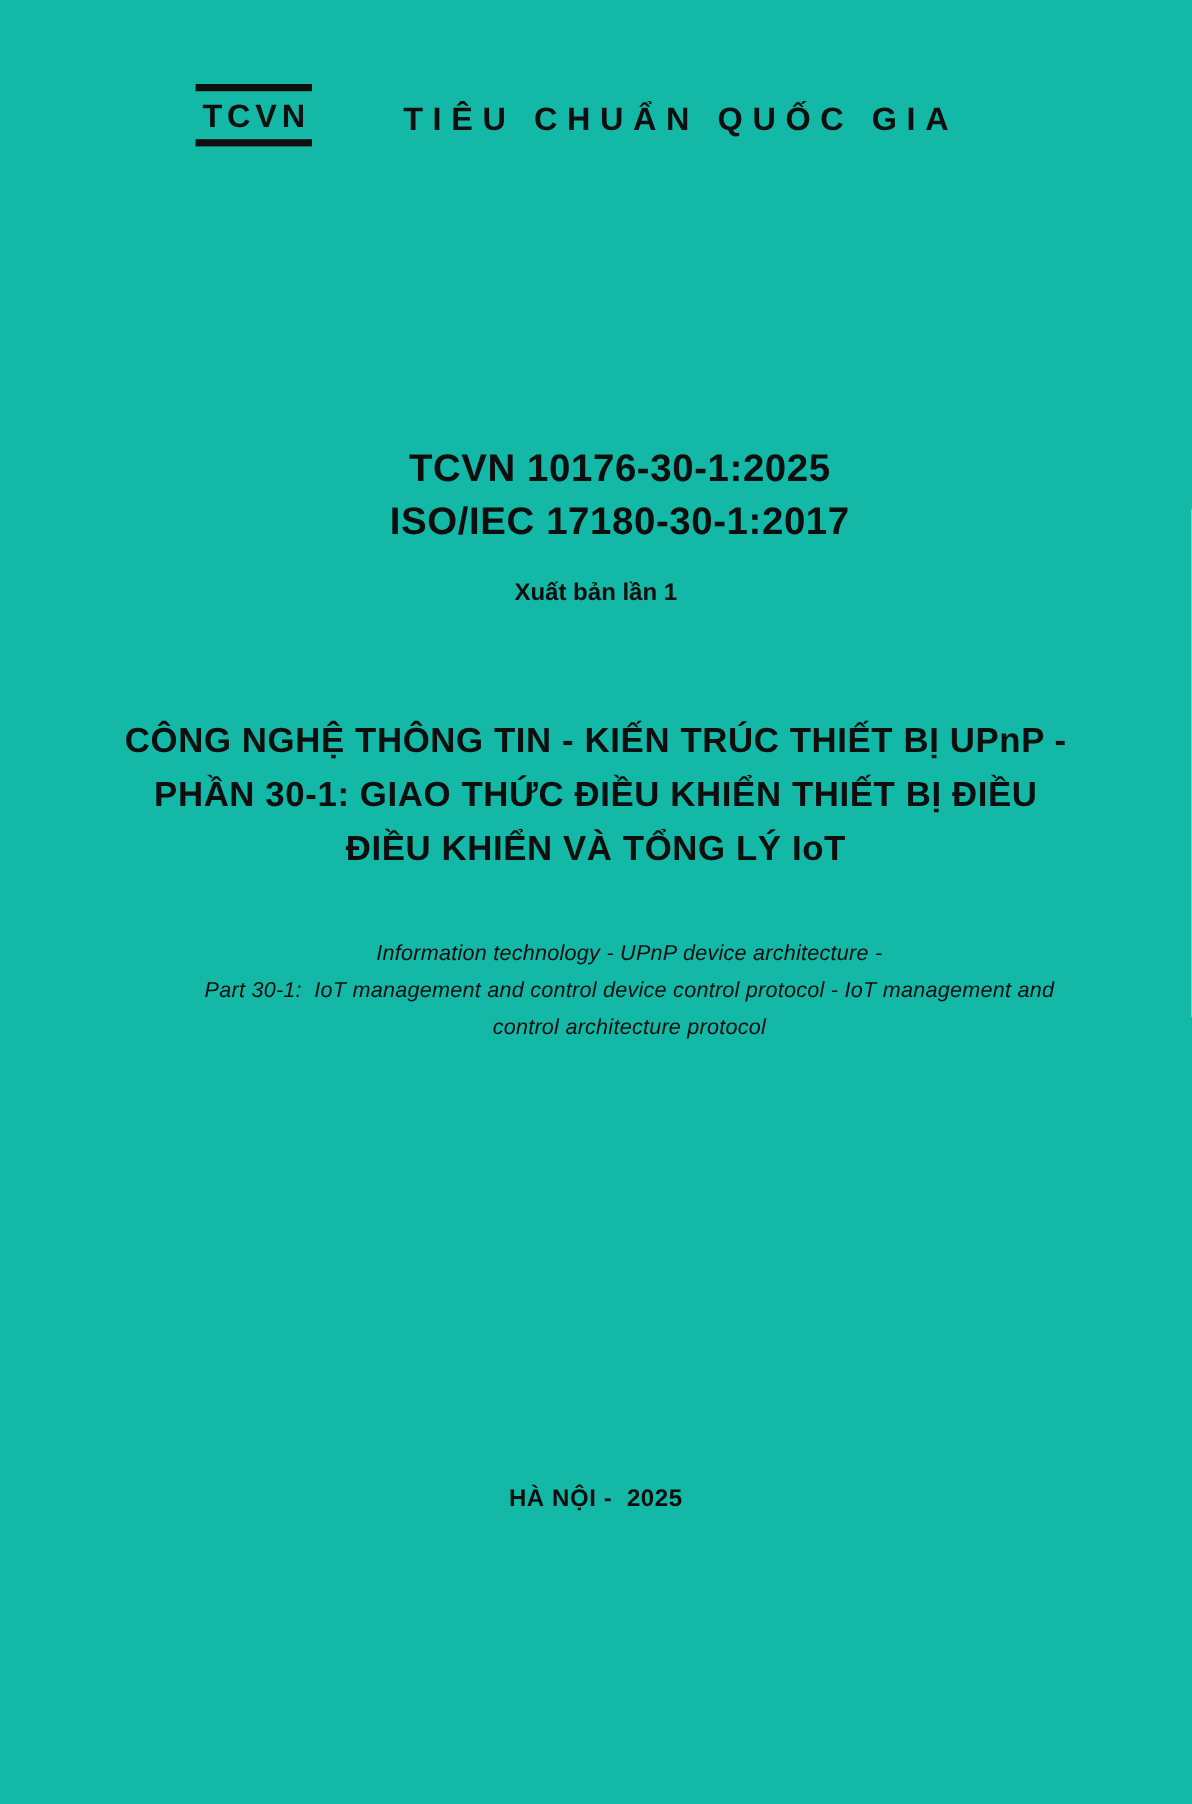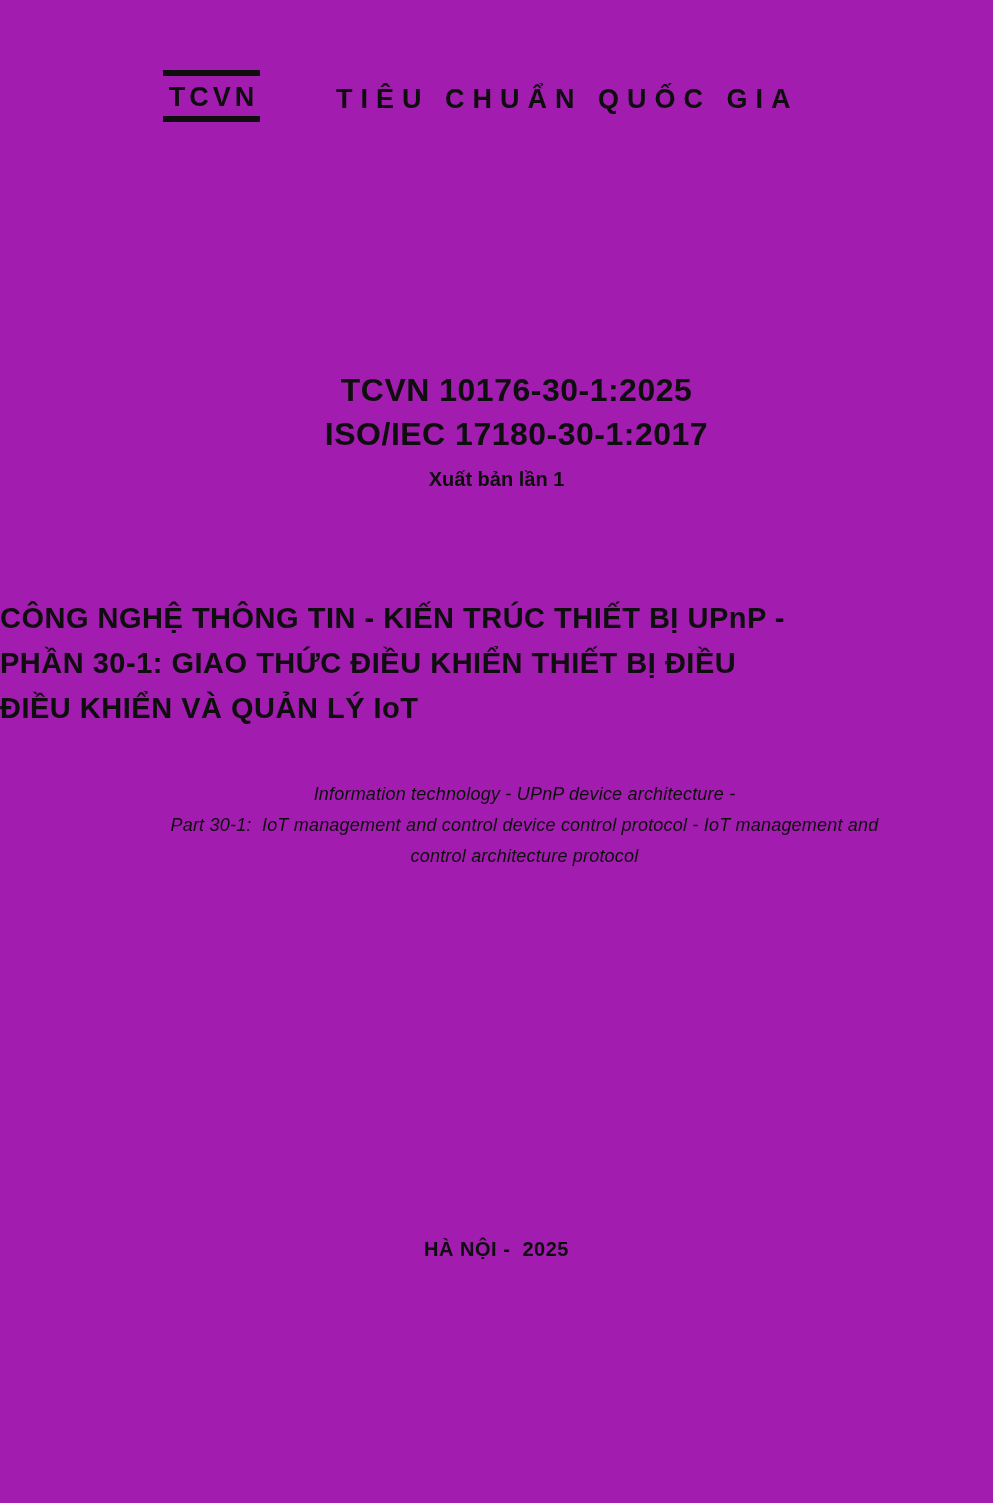--- a/index.html
+++ b/index.html
@@ -6,21 +6,21 @@
   body {
     width: 993px; height: 1503px;
     background: #ffffff;
     font-family: "Liberation Sans", sans-serif;
     color: #0e0e0e;
     position: relative;
     overflow: hidden;
   }
   .page {
     position: absolute; inset: 0;
-    background: #a21caf;
+    background: #14b8a6;
   }
 
   
   .tcvn-logo {
     position: absolute;
     left: 163px; top: 70px;
     width: 97px;
     border-top: 6px solid #0e0e0e;
     border-bottom: 6px solid #0e0e0e;
     padding: 8px 0 6px 0;
@@ -49,32 +49,32 @@
     text-align: center;
   }
   .designation .std-line {
     font-weight: 700;
     font-size: 32px;
     line-height: 44px;
     letter-spacing: 0.5px;
     padding-left: 40px;
   }
   .designation .edition {
-    margin-top: 9px;
+    margin-top: 24px;
     font-weight: 700;
     font-size: 20px;
     line-height: 28px;
   }
 
   
   .title-vi {
     position: absolute;
     left: 0; top: 596px;
     width: 100%;
-    text-align: left;
+    text-align: center;
   }
   .title-vi .vi-line {
     font-weight: 700;
     font-size: 29px;
     line-height: 45px;
     letter-spacing: 0.5px;
     white-space: nowrap;
   }
 
   
@@ -117,21 +117,21 @@
 
   <div class="designation">
     <div class="std-line">TCVN 10176-30-1:2025</div>
     <div class="std-line">ISO/IEC 17180-30-1:2017</div>
     <div class="edition">Xuất bản lần 1</div>
   </div>
 
   <div class="title-vi">
     <div class="vi-line">CÔNG NGHỆ THÔNG TIN - KIẾN TRÚC THIẾT BỊ UPnP -</div>
     <div class="vi-line">PHẦN 30-1: GIAO THỨC ĐIỀU KHIỂN THIẾT BỊ ĐIỀU</div>
-    <div class="vi-line">ĐIỀU KHIỂN VÀ QUẢN LÝ IoT</div>
+    <div class="vi-line">ĐIỀU KHIỂN VÀ TỔNG LÝ IoT</div>
   </div>
 
   <div class="title-en">
     <div class="en-line">Information technology - UPnP device architecture -</div>
     <div class="en-line">Part 30-1:&nbsp; IoT management and control device control protocol - IoT management and</div>
     <div class="en-line">control architecture protocol</div>
   </div>
 
   <div class="footer">HÀ NỘI -&nbsp; 2025</div>
 

